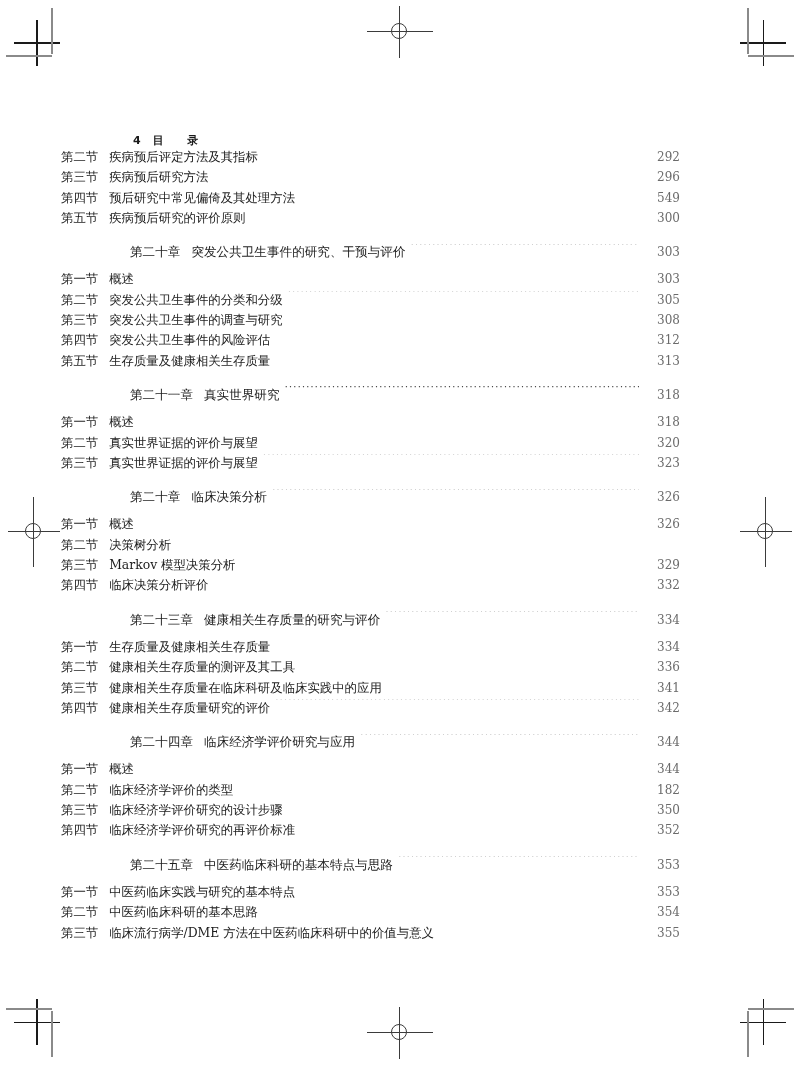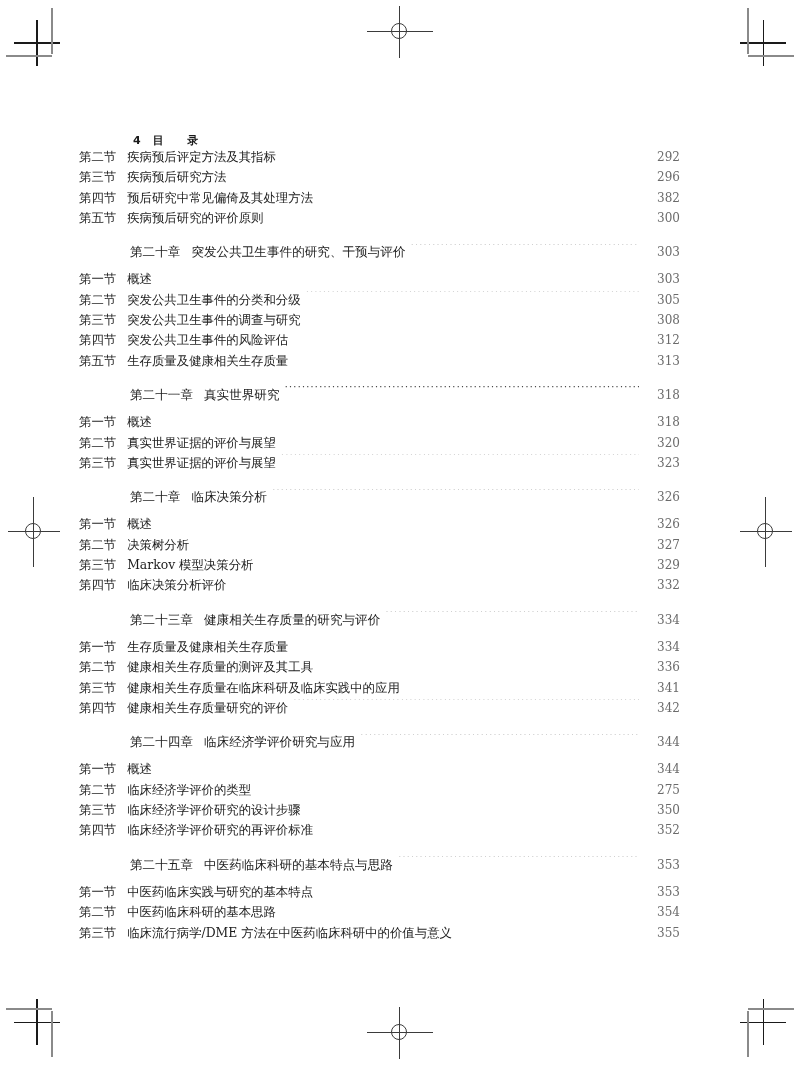--- a/index.html
+++ b/index.html
@@ -142,21 +142,21 @@
   }
   .toc-line.chapter .num {
     padding-left: 130px;
     margin-right: 11px;
   }
 
   .toc-line.section {
     font-family: "DejaVu Serif", "Liberation Serif", serif;
   }
   .toc-line.section .num {
-    padding-left: 79px;
+    padding-left: 61px;
     margin-right: 11px;
   }
 
   .num { flex: 0 0 auto; }
   .title { flex: 0 0 auto; }
 
   .leader {
     flex: 1 1 auto;
     margin: 0 5px;
     overflow: hidden;
@@ -248,21 +248,21 @@
       <div class="toc-line section">
         <span class="num">第三节</span>
         <span class="title">疾病预后研究方法</span>
         <span class="leader"></span>
         <span class="pageno">296</span>
       </div>
       <div class="toc-line section">
         <span class="num">第四节</span>
         <span class="title">预后研究中常见偏倚及其处理方法</span>
         <span class="leader"></span>
-        <span class="pageno">382</span>
+        <span class="pageno">549</span>
       </div>
       <div class="toc-line section">
         <span class="num">第五节</span>
         <span class="title">疾病预后研究的评价原则</span>
         <span class="leader"></span>
         <span class="pageno">300</span>
       </div>
       <div class="toc-line chapter">
         <span class="num">第二十章</span>
         <span class="title">突发公共卫生事件的研究、干预与评价</span>
@@ -332,21 +332,20 @@
       <div class="toc-line section">
         <span class="num">第一节</span>
         <span class="title">概述</span>
         <span class="leader"></span>
         <span class="pageno">326</span>
       </div>
       <div class="toc-line section">
         <span class="num">第二节</span>
         <span class="title">决策树分析</span>
         <span class="leader"></span>
-        <span class="pageno">327</span>
       </div>
       <div class="toc-line section">
         <span class="num">第三节</span>
         <span class="title">Markov 模型决策分析</span>
         <span class="leader"></span>
         <span class="pageno">329</span>
       </div>
       <div class="toc-line section">
         <span class="num">第四节</span>
         <span class="title">临床决策分析评价</span>
@@ -392,21 +391,21 @@
       <div class="toc-line section">
         <span class="num">第一节</span>
         <span class="title">概述</span>
         <span class="leader"></span>
         <span class="pageno">344</span>
       </div>
       <div class="toc-line section">
         <span class="num">第二节</span>
         <span class="title">临床经济学评价的类型</span>
         <span class="leader"></span>
-        <span class="pageno">275</span>
+        <span class="pageno">182</span>
       </div>
       <div class="toc-line section">
         <span class="num">第三节</span>
         <span class="title">临床经济学评价研究的设计步骤</span>
         <span class="leader"></span>
         <span class="pageno">350</span>
       </div>
       <div class="toc-line section">
         <span class="num">第四节</span>
         <span class="title">临床经济学评价研究的再评价标准</span>

